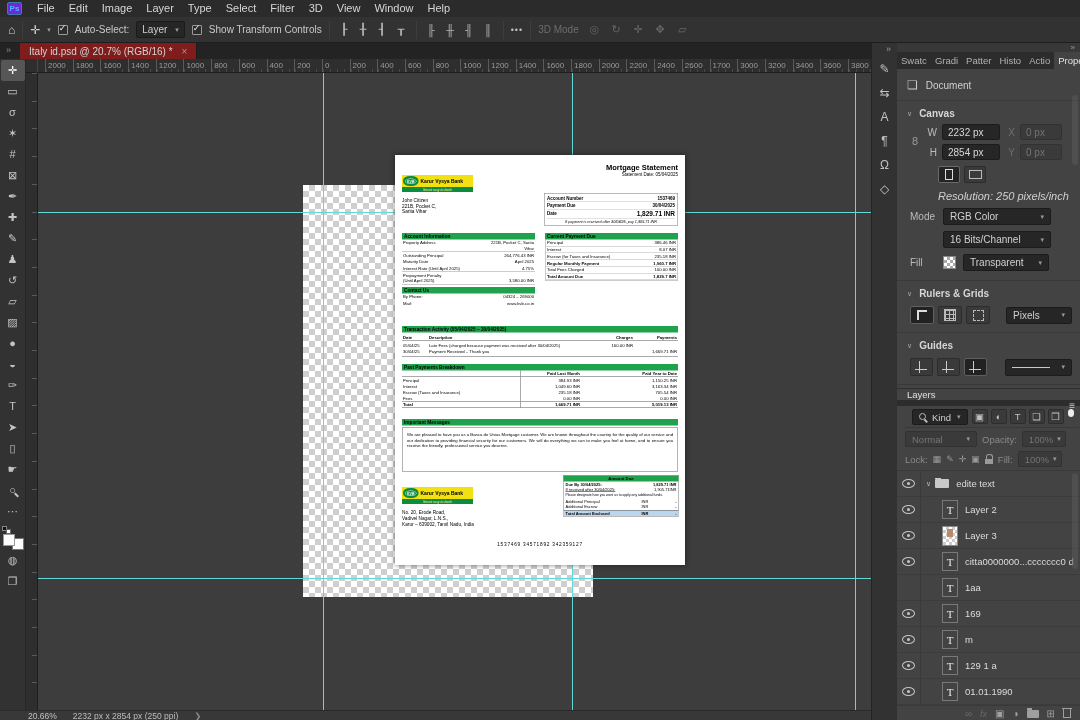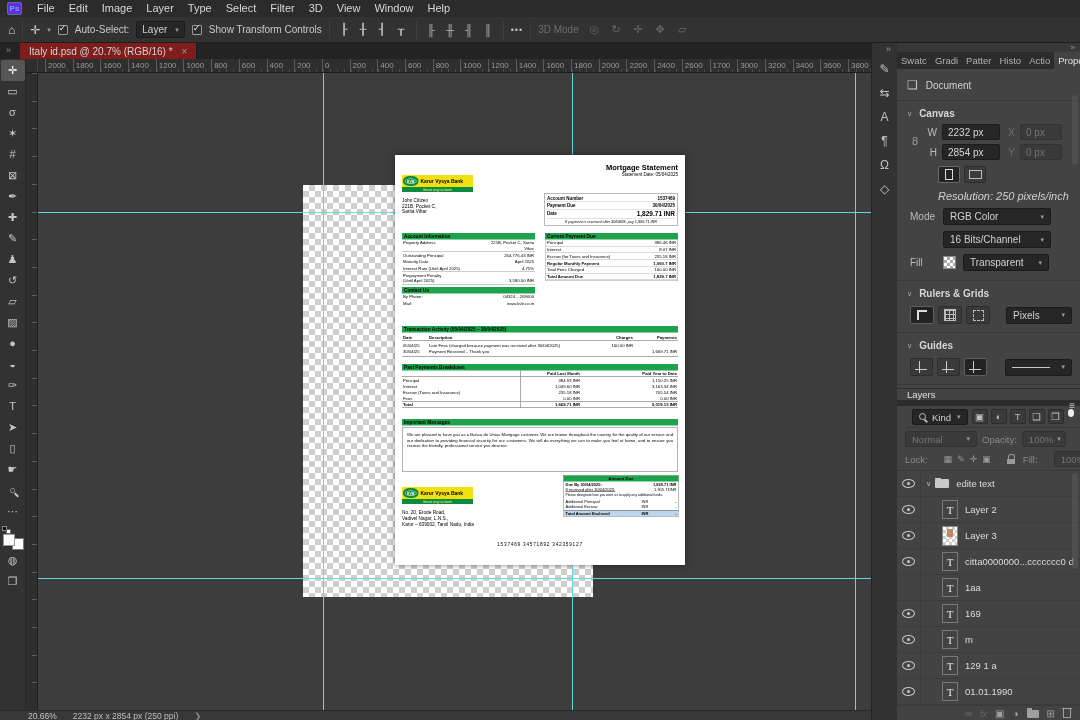--- a/index.html
+++ b/index.html
@@ -212,21 +212,21 @@
   .kindsel { width:66px; height:16px; font-size:9.5px; }
   .magn { width:9px; height:9px; position:relative; }
   .magn::before { content:""; position:absolute; left:0; top:0; width:5px; height:5px; border:1.5px solid #b9b9b9; border-radius:50%; }
   .magn::after { content:""; position:absolute; width:4px; height:1.5px; background:#b9b9b9; transform:rotate(45deg); right:0px; bottom:0px; }
   .fic { width:16px; height:15px; display:flex; align-items:center; justify-content:center;
     color:#c0c0c0; font-size:9.5px; background:#3a3a3a; border:1px solid #2d2d2d; border-radius:2px; }
   .fdot { margin-left:auto; width:8px; height:8px; border-radius:50%; background:#ededed; }
   .lblend { display:flex; align-items:center; gap:5px; padding:3px 8px; height:22px; font-size:9.5px; color:#8a8a8a; }
   .sel-blend { width:72px; height:16px; font-size:9.5px; }
   .sel-pct { width:44px; height:16px; font-size:9.5px; }
-  .llock { display:flex; align-items:center; gap:16px; padding:2px 8px 4px; height:21px;
+  .llock { display:flex; align-items:center; gap:5px; padding:2px 8px 4px; height:21px;
     border-bottom:1px solid #393939; font-size:9.5px; color:#8a8a8a; }
   .lk { color:#9a9a9a; font-size:9px; }
   .lock-ic { width:8px; height:10px; position:relative; }
   .lock-ic::before { content:""; position:absolute; left:1px; top:0; width:5px; height:5px;
     border:1px solid #9a9a9a; border-bottom:none; border-radius:3px 3px 0 0; }
   .lock-ic::after { content:""; position:absolute; left:0; bottom:0; width:8px; height:5px; background:#9a9a9a; }
   .lrows { height:234px; position:relative; overflow:hidden; }
   .lrow { height:26px; display:flex; align-items:center; border-bottom:1px solid #3c3c3c; }
   .eyecell { width:24px; align-self:stretch; border-right:1px solid #3a3a3a; display:flex;
     align-items:center; justify-content:center; flex:0 0 24px; }

